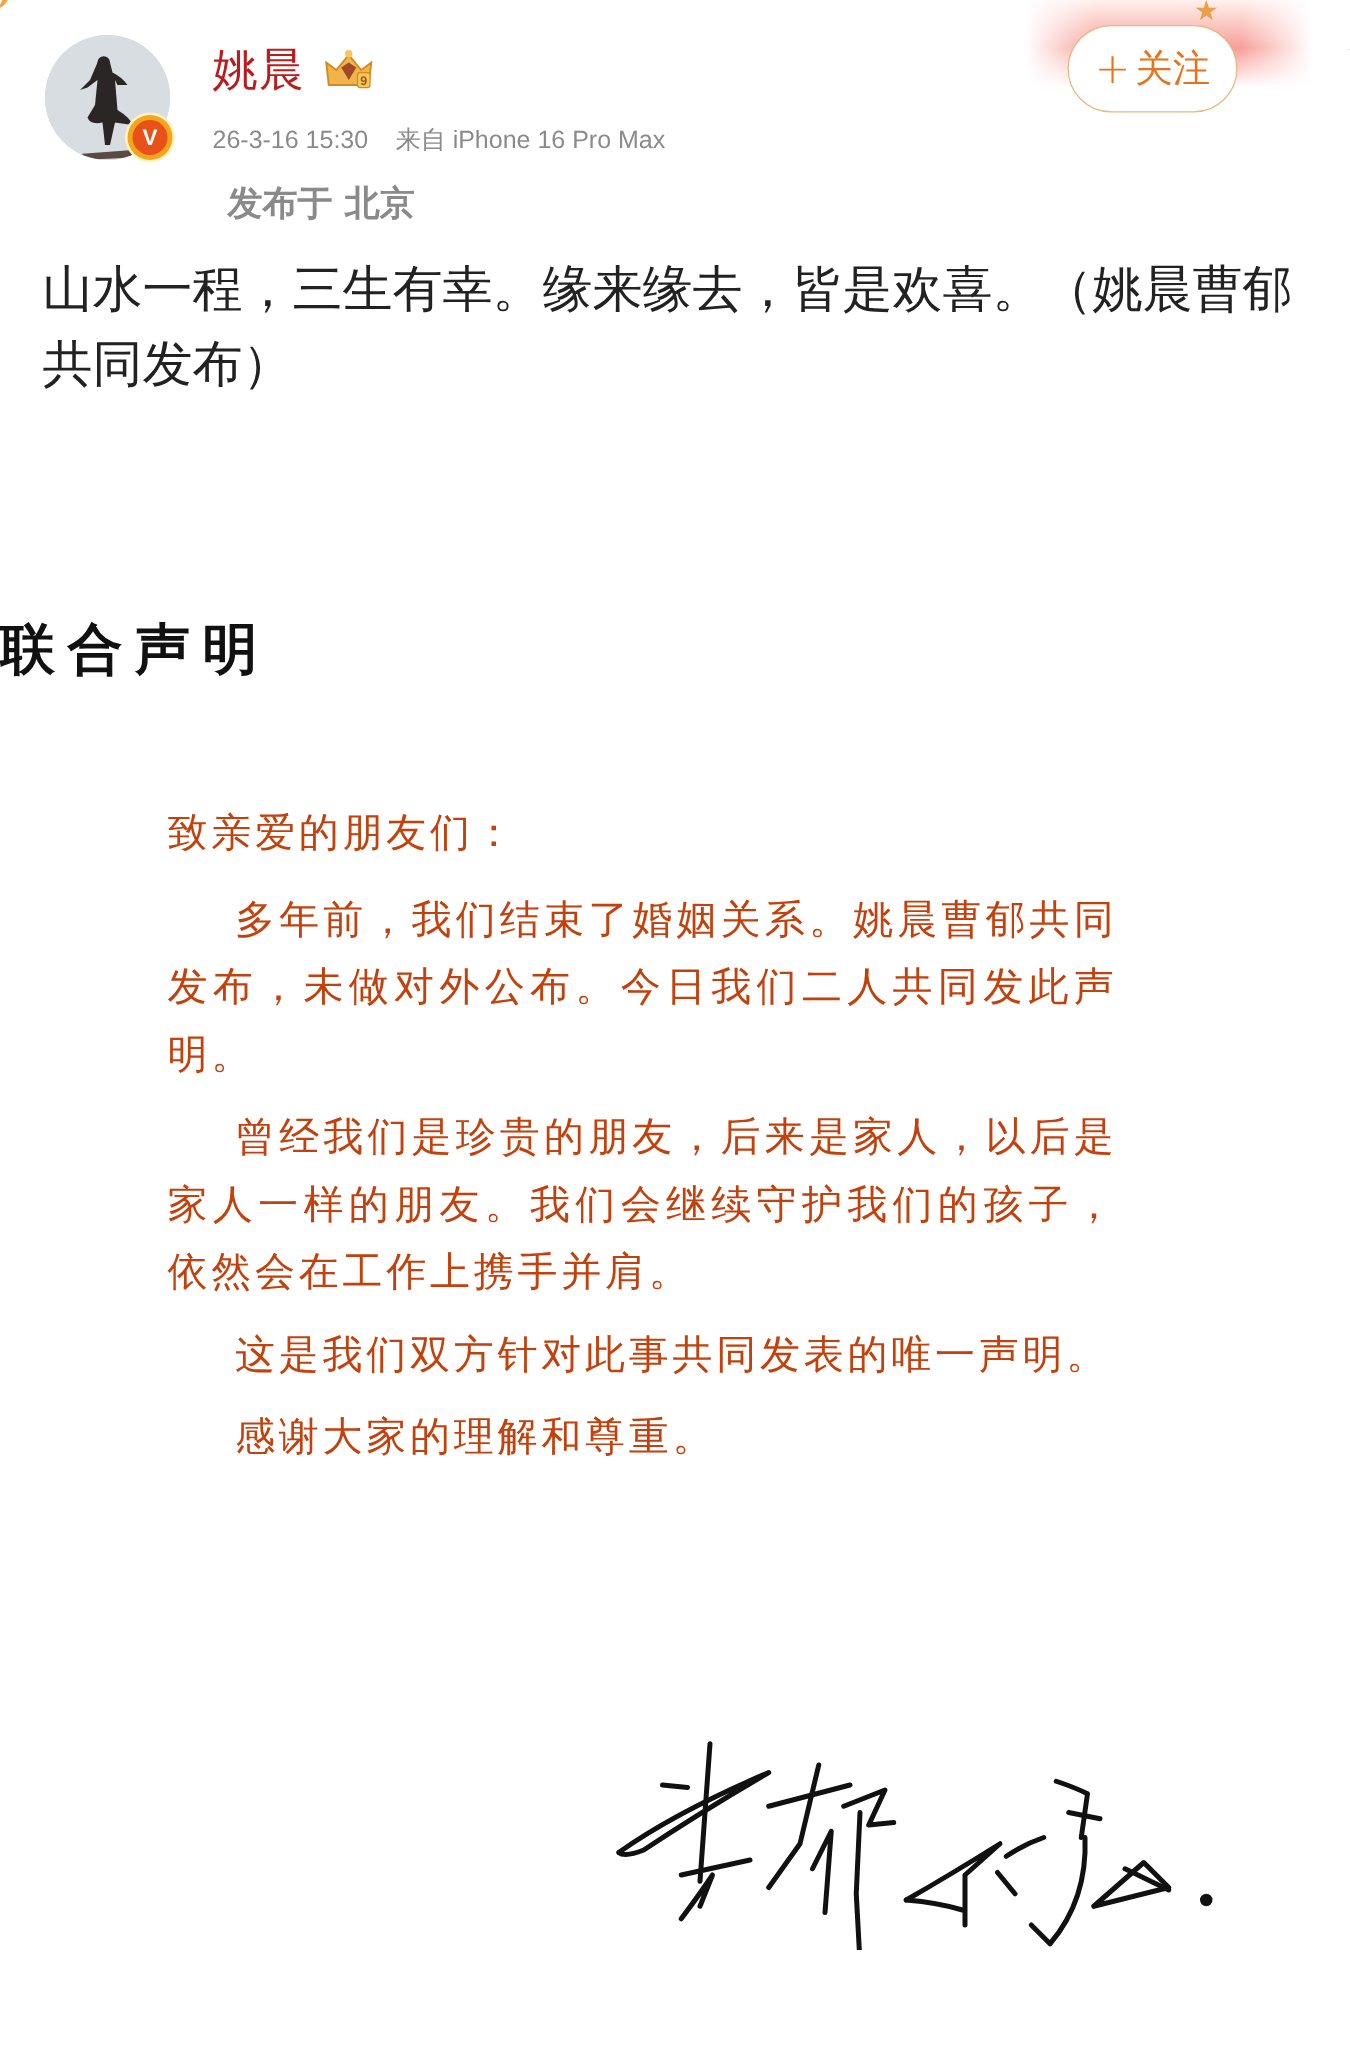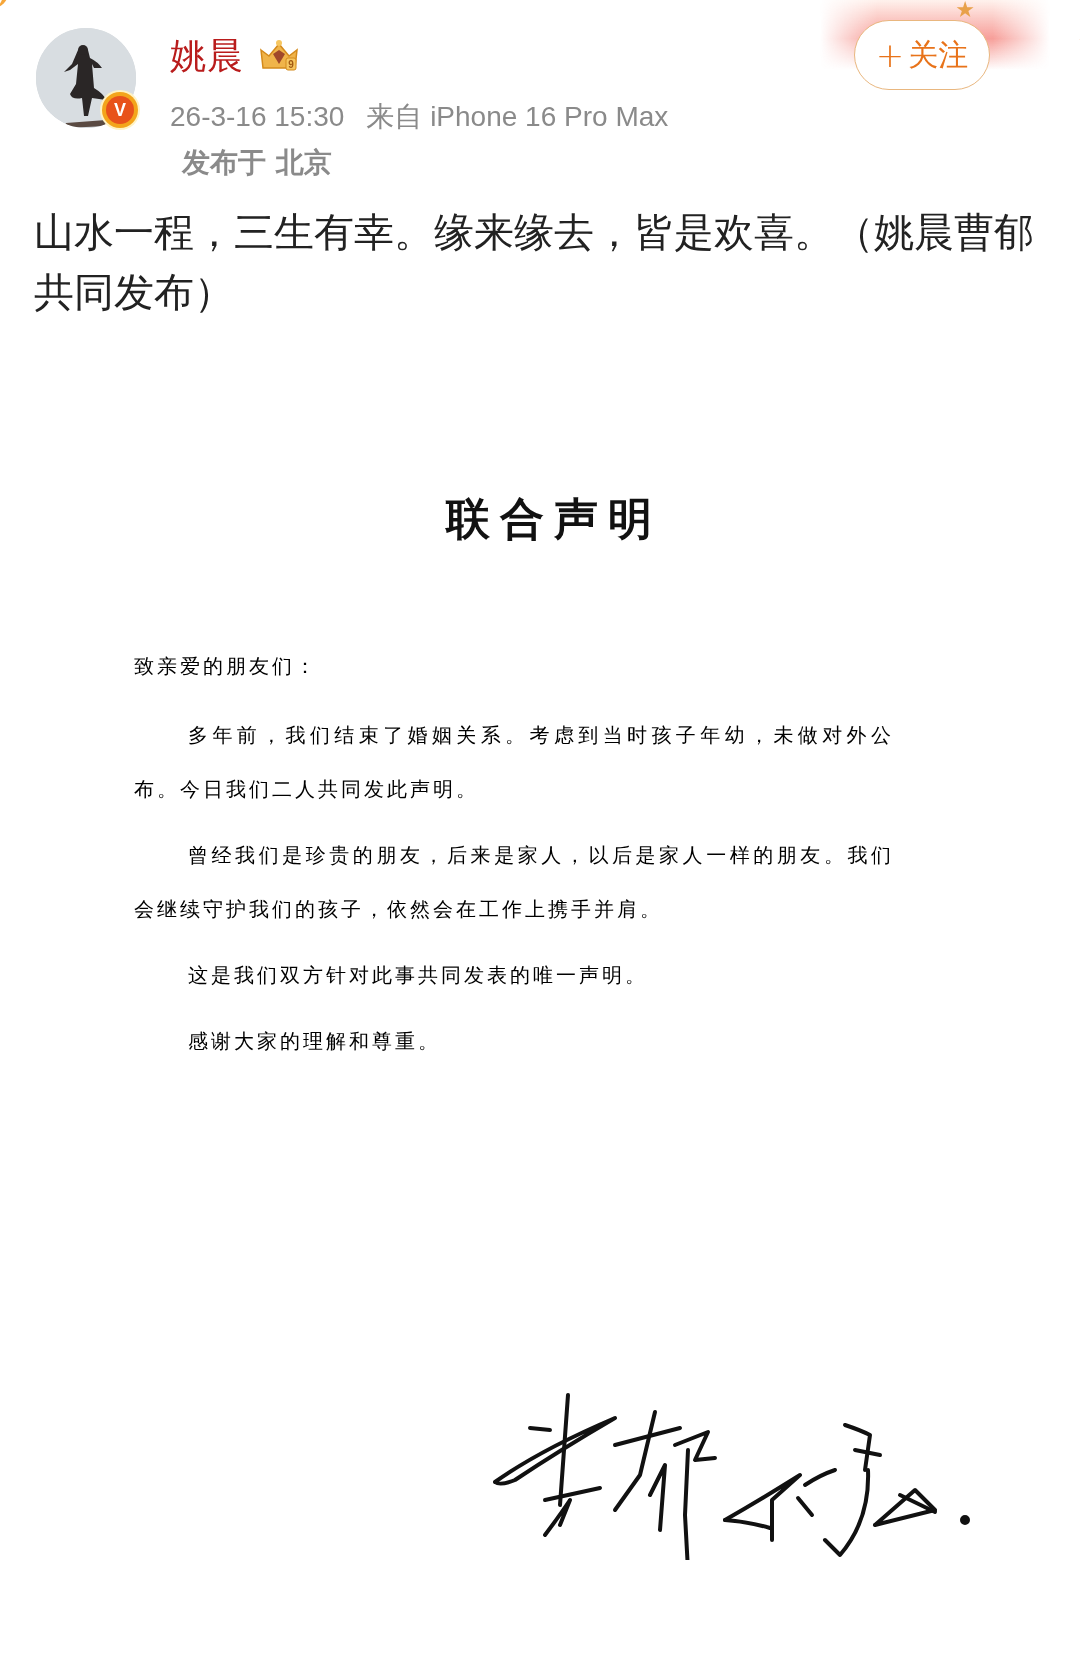--- a/index.html
+++ b/index.html
@@ -47,21 +47,21 @@
 
     .username {
       position: absolute; left: 170px; top: 32px;
       font-size: 36px; color: #b91c1c; font-weight: 500; letter-spacing: 1px;
     }
     .crown-badge {
       position: absolute; left: 255px; top: 38px; width: 48px; height: 36px;
     }
     .meta-line {
       position: absolute; left: 170px; top: 98px;
-      font-size: 28px; color: #8a8a8a;
+      font-size: 20px; color: #8a8a8a;
       font-family: "Liberation Sans", "DejaVu Sans", sans-serif;
     }
     .meta-line .gap { display: inline-block; width: 22px; }
     .location-line {
       position: absolute; left: 182px; top: 144px;
       font-size: 28px; color: #8a8a8a; font-weight: bold;
     }
 
     .follow-btn {
       position: absolute; left: 854px; top: 20px; width: 136px; height: 70px;
@@ -72,28 +72,28 @@
     .follow-btn .plus { font-size: 34px; margin-right: 4px; font-weight: 300; }
 
     
     .post-text {
       position: absolute; left: 34px; top: 202px; width: 1010px;
       font-size: 40px; line-height: 60px; color: #222;
     }
 
     
     .doc-title {
-      position: absolute; left: 0; width: 1080px; top: 490px; text-align: center;
+      position: absolute; left: 0; width: 1080px; top: 490px; 
       font-family: "DejaVu Serif", "Liberation Serif", serif;
-      font-size: 44px; font-weight: bold; color: #111; letter-spacing: 10px; padding-left: 28px;
+      font-size: 44px; font-weight: bold; color: #111; letter-spacing: 10px;
     }
     .doc-body {
       position: absolute; left: 134px; top: 640px; width: 760px;
       font-family: "DejaVu Serif", "Liberation Serif", serif;
-      font-size: 20px; color: #000000; letter-spacing: 3px;
+      font-size: 32px; color: #c2410c; letter-spacing: 3px;
     }
     .doc-greeting { height: 52px; line-height: 52px; margin-bottom: 16px; }
     .doc-para { text-indent: 54px; line-height: 54px; margin-bottom: 12px; text-align: justify; }
 
     .signature {
       position: absolute; left: 460px; top: 1300px; width: 540px; height: 260px;
     }
     .signature svg { width: 100%; height: 100%; }
   </style>
 </head>
@@ -134,21 +134,21 @@
 <div class="follow-btn">
   <span class="plus">+</span>
   <span>关注</span>
 </div>
 
 <div class="post-text">山水一程，三生有幸。缘来缘去，皆是欢喜。（姚晨曹郁共同发布）</div>
 
 <div class="doc-title">联合声明</div>
 <div class="doc-body">
   <div class="doc-greeting">致亲爱的朋友们：</div>
-  <p class="doc-para">多年前，我们结束了婚姻关系。考虑到当时孩子年幼，未做对外公布。今日我们二人共同发此声明。</p>
+  <p class="doc-para">多年前，我们结束了婚姻关系。姚晨曹郁共同发布，未做对外公布。今日我们二人共同发此声明。</p>
   <p class="doc-para">曾经我们是珍贵的朋友，后来是家人，以后是家人一样的朋友。我们会继续守护我们的孩子，依然会在工作上携手并肩。</p>
   <p class="doc-para">这是我们双方针对此事共同发表的唯一声明。</p>
   <p class="doc-para">感谢大家的理解和尊重。</p>
 </div>
 
 <div class="signature">
   <svg viewBox="0 0 540 260" fill="none" stroke="#111" stroke-width="4" stroke-linecap="round" stroke-linejoin="round">
 
     <path d="M108 95 L104 150 L100 205"></path>
     <path d="M70 128 L90 130"></path>

